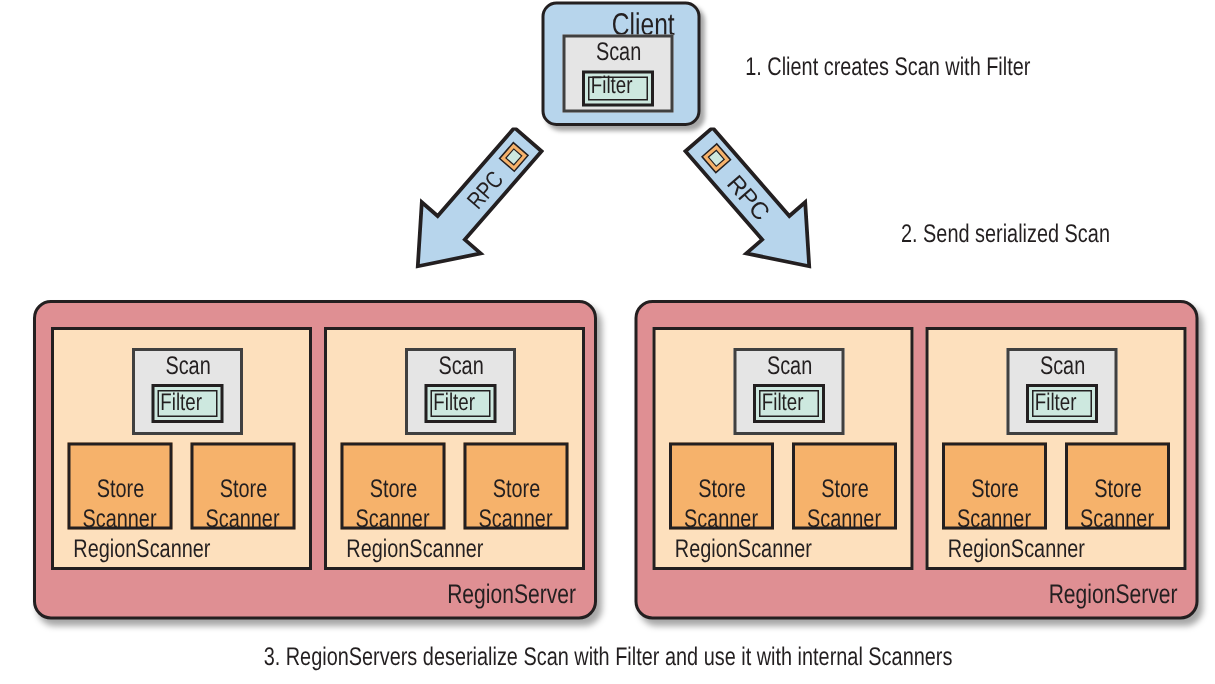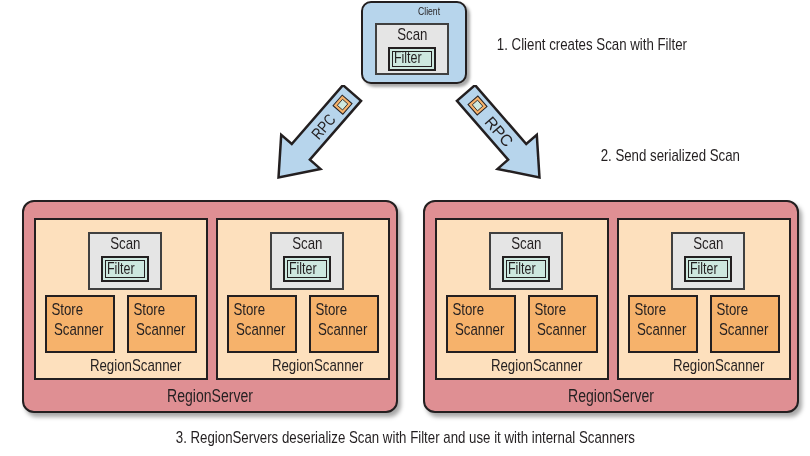--- a/index.html
+++ b/index.html
@@ -4,36 +4,36 @@
 <style>
   html, body { margin:0; padding:0; background:#ffffff; }
   body { width:810px; height:456px; position:relative; overflow:hidden;
          font-family:"Liberation Sans", "DejaVu Sans", sans-serif; color:#231f20; }
   .abs { position:absolute; }
   .cond { display:inline-block; transform:scaleX(0.78); transform-origin:center; white-space:nowrap; }
 
   
   .client { left:361px; top:1px; width:106px; height:83px; background:#b7d5ec;
             border:2px solid #231f20; border-radius:10px; box-shadow:3px 3px 3px rgba(0,0,0,0.35); box-sizing:border-box; }
-  .client-title { position:absolute; left:0; right:0; top:2px; font-size:11px; text-align:center;padding-left:30px; }
+  .client-title { position:absolute; left:0; right:0; top:2px; font-size:21px; text-align:center;padding-left:30px; }
 
   .scan { background:#e5e5e5; border:2px solid #404040; box-sizing:border-box; position:absolute; }
   .scan-title { position:absolute; left:0; right:0; top:1px; font-size:17px; line-height:18px; text-align:center; }
   .filter { background:#cde8df; border:2px solid #231f20; box-sizing:border-box; position:absolute;
             outline:1px solid #231f20; outline-offset:-5px; }
   .filter-title { position:absolute; left:0; right:0; top:0; font-size:16px; line-height:18px; }
 
   
   .rs { background:#df8f93; border:2px solid #231f20; border-radius:12px; box-sizing:border-box;
         box-shadow:3px 4px 4px rgba(0,0,0,0.35); }
-  .rs-title { position:absolute; left:0; right:0; bottom:4px; font-size:18px; text-align:center;margin-top:44px; }
+  .rs-title { position:absolute; left:0; right:0; bottom:4px; font-size:18px; text-align:right;margin-top:44px; }
   .rscan { position:absolute; background:#fde0bd; border:2px solid #231f20; box-sizing:border-box; }
-  .rscan-title { position:absolute; left:0; right:12px; bottom:2px; font-size:17px; text-align:right; }
+  .rscan-title { position:absolute; left:0; right:0; bottom:2px; font-size:17px; text-align:left; }
   .store { position:absolute; background:#f6b26b; border:2px solid #231f20; box-sizing:border-box; }
-  .store-title { position:absolute; left:0; right:0; top:3px; font-size:17px; line-height:20px; }
+  .store-title { position:absolute; left:0; right:0; top:19px; font-size:17px; line-height:20px; text-align:center; }
 
   .note { font-size:17px; line-height:19px; text-align:center; white-space:nowrap; }
 </style>
 </head>
 <body>
 
 <div class="abs client">
   <div class="client-title"><span class="cond">Client</span></div>
   <div class="scan" style="left:12px; top:20px; width:74px; height:52px;">
     <div class="scan-title"><span class="cond">Scan</span></div>

